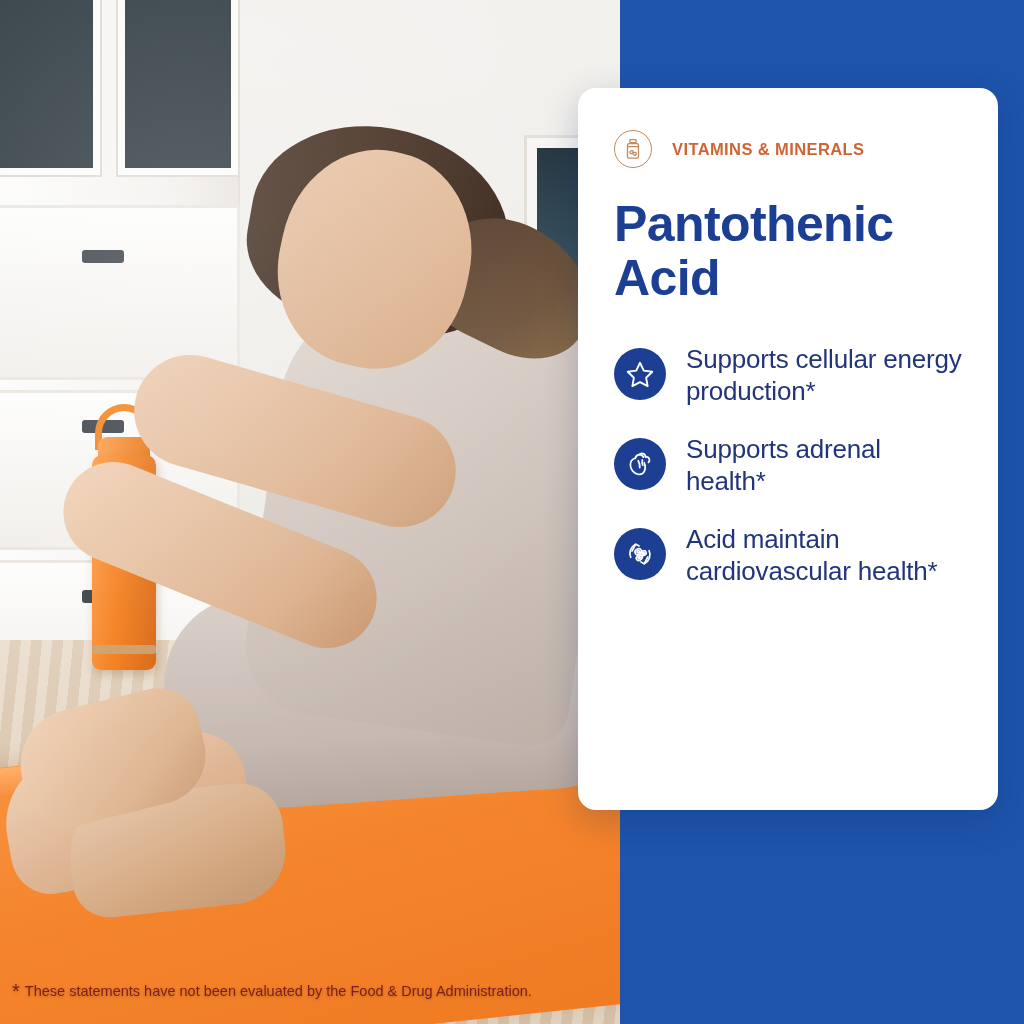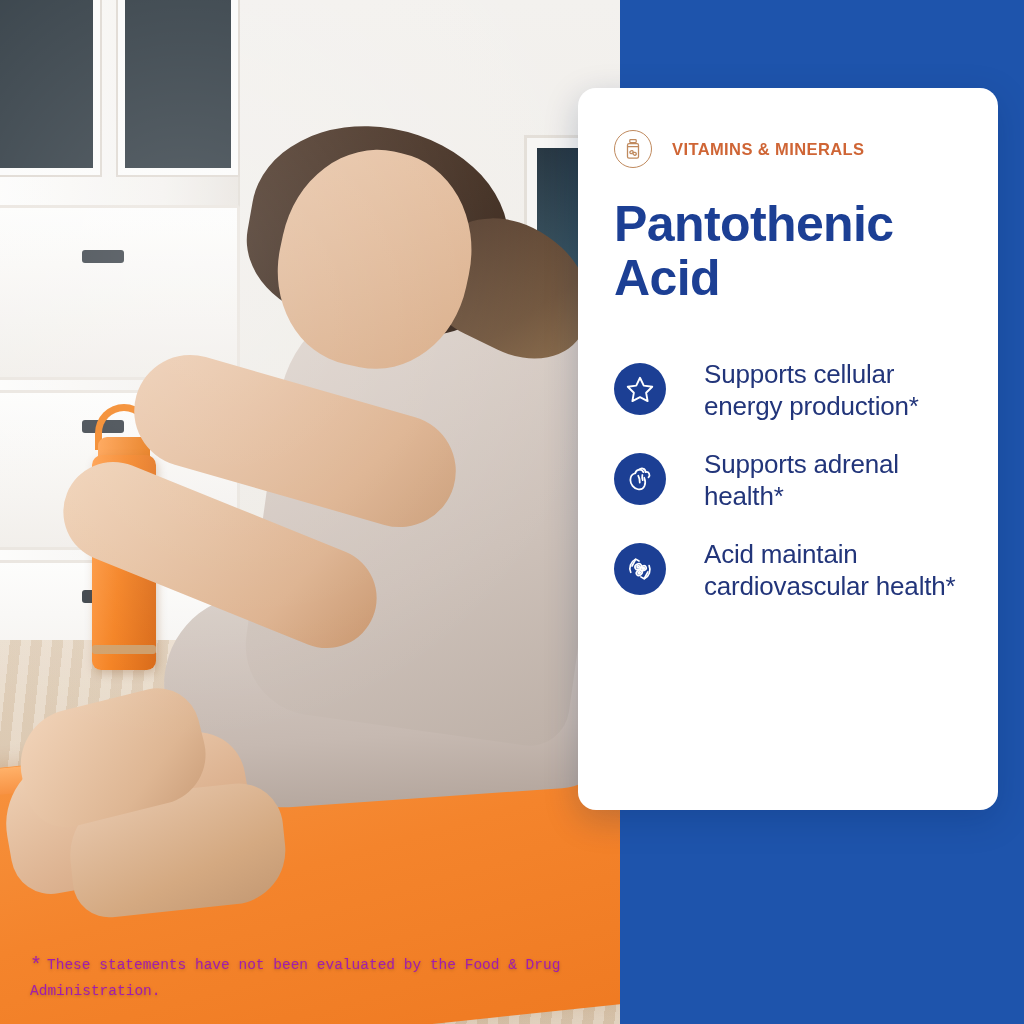--- a/index.html
+++ b/index.html
@@ -104,24 +104,23 @@
     border-radius:60px 44px 54px 36px; transform:rotate(-6deg); }
   .hand{ position:absolute; left:20px; top:700px; width:185px; height:115px;
     background:linear-gradient(140deg,#f2d5bb,#deb693 70%,#cb9e79);
     border-radius:56px 42px 50px 40px; transform:rotate(-14deg); }
   .photo-soft{ position:absolute; inset:0;
     background:radial-gradient(120% 80% at 30% 25%,rgba(255,255,255,.22),rgba(255,255,255,0) 60%);
     pointer-events:none; }
 
   
   .disclaimer{
-    position:absolute; left:30px; bottom:20px; width:592px;
-    color:#a21caf; font-size:14.5px; line-height:1.75;
+    position:absolute; left:12px; bottom:20px; width:592px;
+    color:#7f1d1d; font-size:14.5px; line-height:1.75;
     text-shadow:0 1px 3px rgba(120,70,20,.45);
-    font-family:Liberation Mono, monospace;
   }
   .disclaimer .ast{ font-size:20px; line-height:1; vertical-align:-2px; margin-right:5px; }
   .disclaimer .dline{ display:block; padding-left:26px; }
   .disclaimer .dline.first{ padding-left:0; text-indent:0; }
 
   
   .card{
     position:absolute; left:578px; top:88px; width:420px; height:722px;
     background:#ffffff; border-radius:18px;
     box-shadow:0 10px 34px rgba(10,35,85,.22);
@@ -130,30 +129,30 @@
 
   .badge{ display:flex; align-items:center; gap:20px; margin-bottom:30px; }
   .badge-icon{ width:38px; height:38px; border:1.6px solid #c08a5e;
     border-radius:50%; display:flex; align-items:center; justify-content:center;
     flex:0 0 38px; }
   .badge-label{ color:#cf6535; font-size:16.5px; font-weight:bold;
     letter-spacing:.4px; }
 
   .title{
     color:#1c3f94; font-size:50px; font-weight:bold; line-height:1.07;
-    letter-spacing:-.6px; margin-bottom:54px;
+    letter-spacing:-.6px; margin-bottom:39px;
   }
 
   .benefits{ display:flex; flex-direction:column; gap:26px; }
   .benefit{ display:flex; align-items:flex-start; gap:20px; }
   .b-icon{ width:52px; height:52px; border-radius:50%; background:#1c3f94;
     flex:0 0 52px; display:flex; align-items:center; justify-content:center;
     margin-top:4px; }
   .b-text{ color:#22357a; font-size:26px; line-height:1.23; font-weight:400;
-    letter-spacing:-.2px;margin-left:18px; }
+    letter-spacing:-.2px; }
 </style>
 </head>
 <body>
 
 <div id="stage">
 
   <div class="brand-panel"></div>
 
   <div class="photo">
     <div class="wall"></div>

